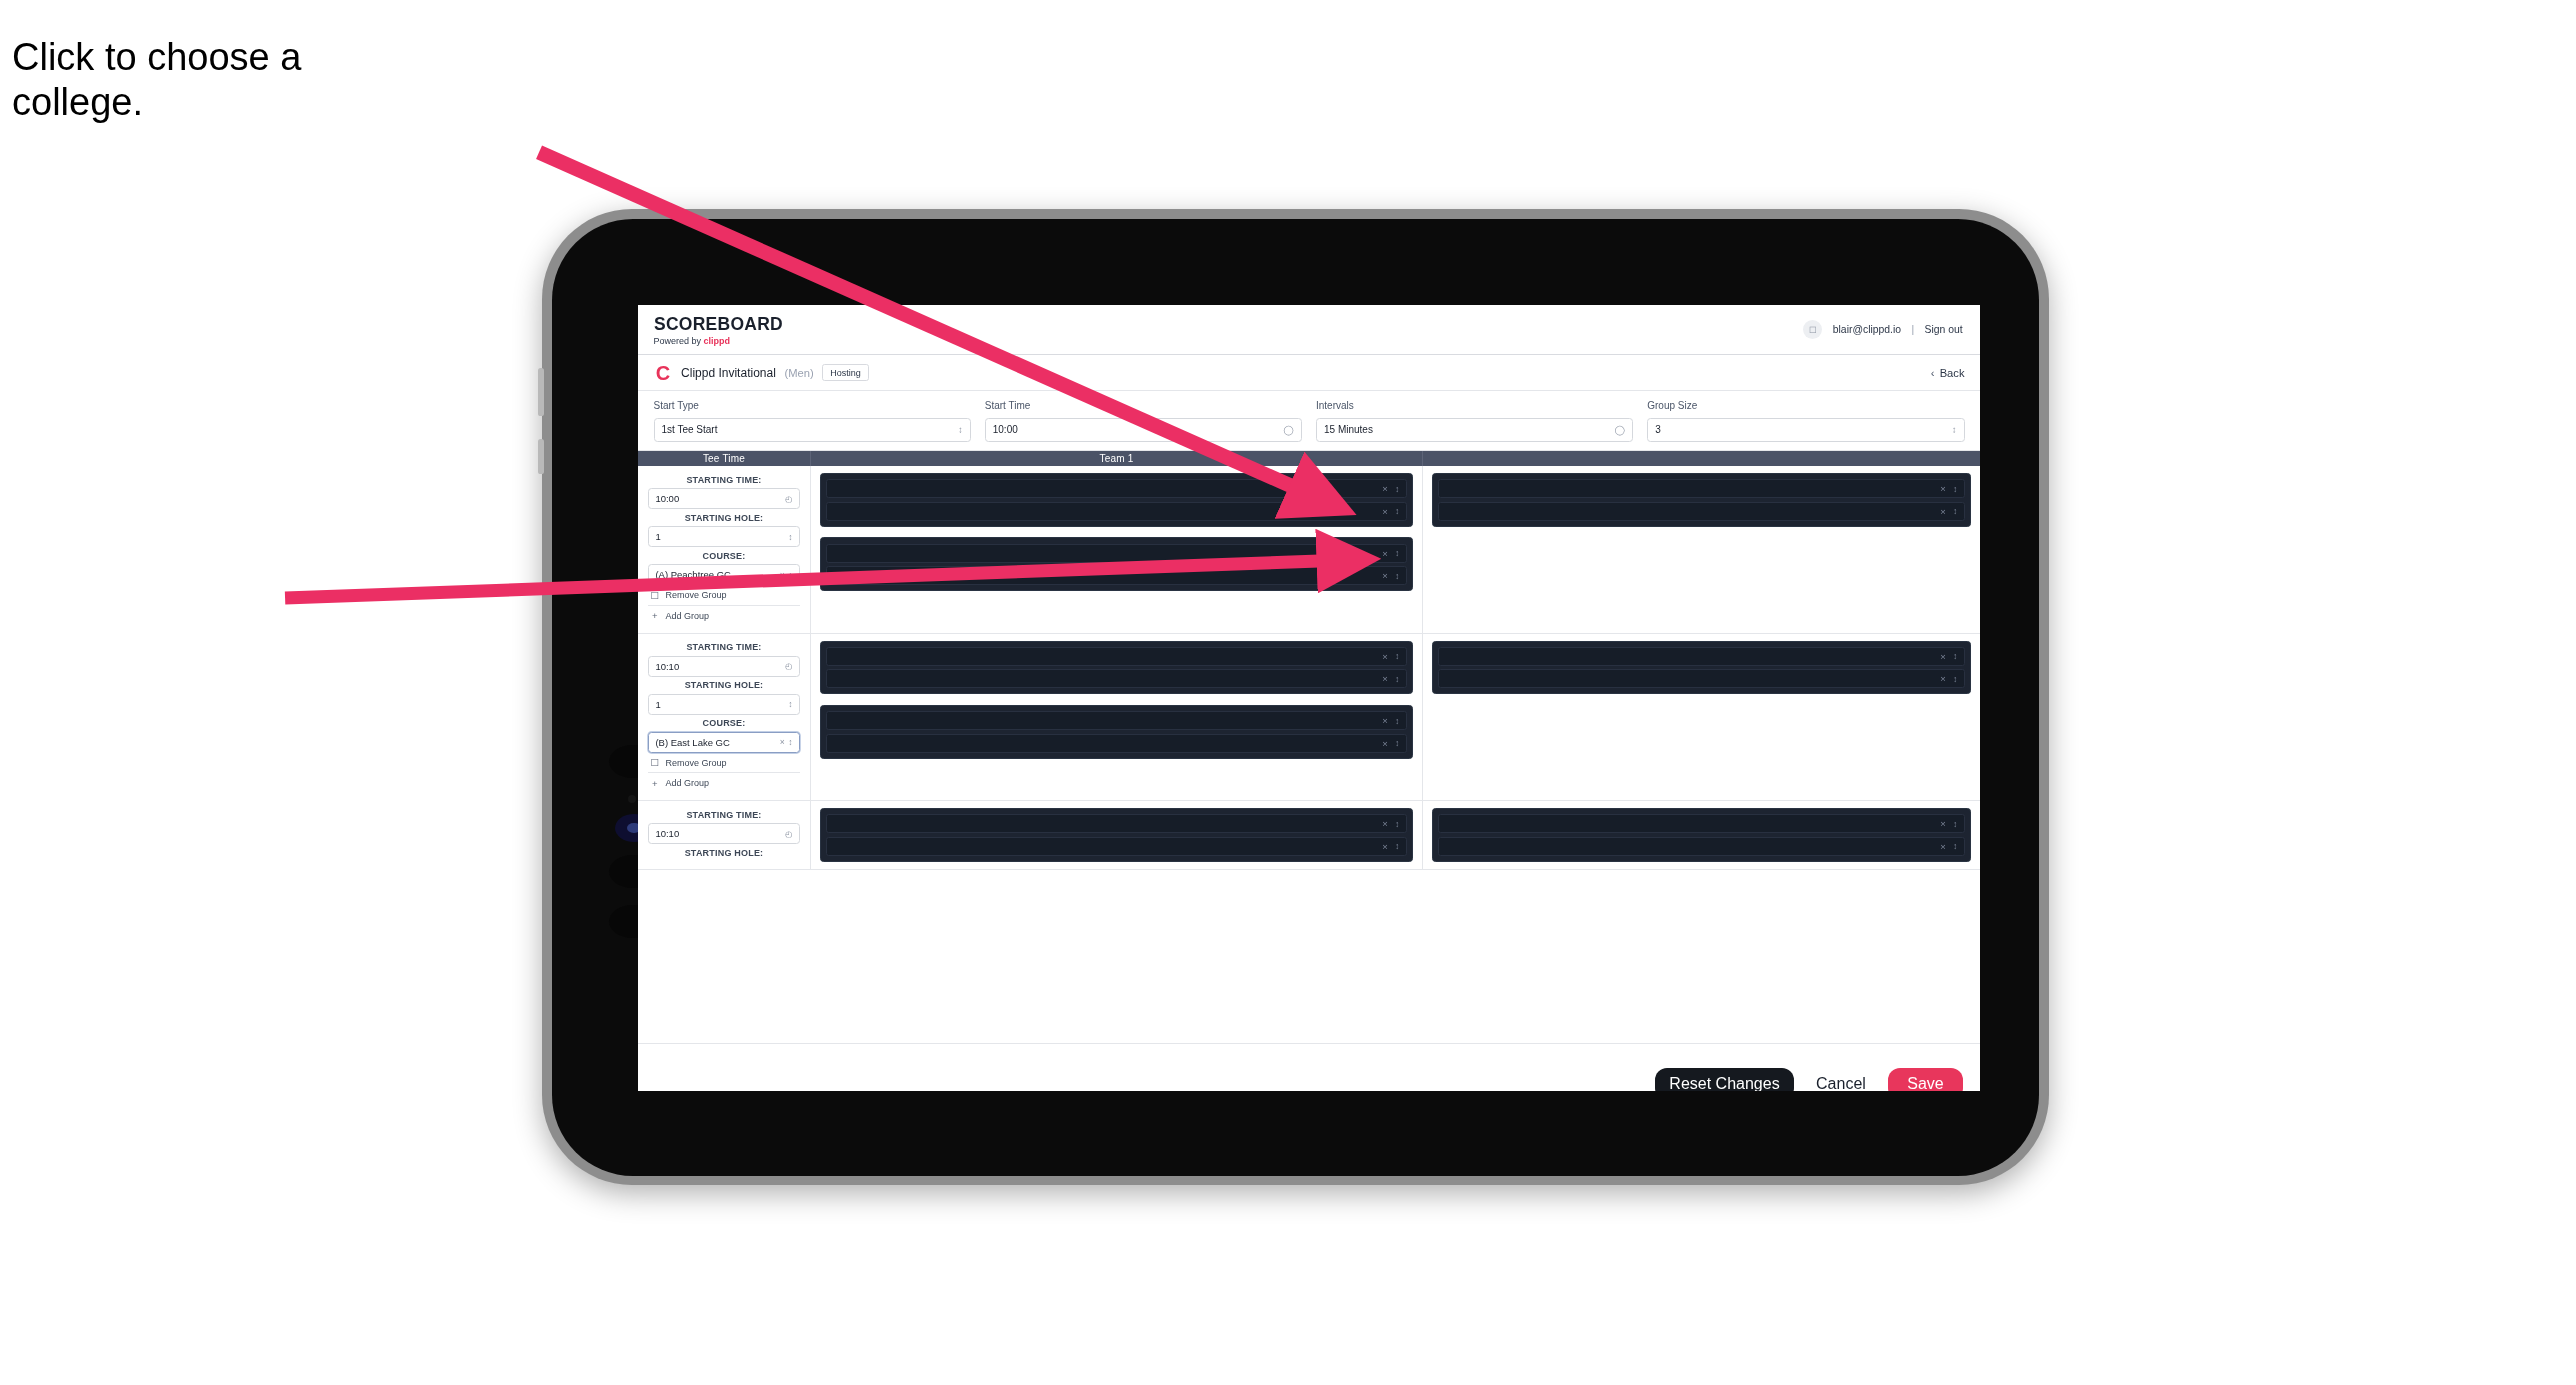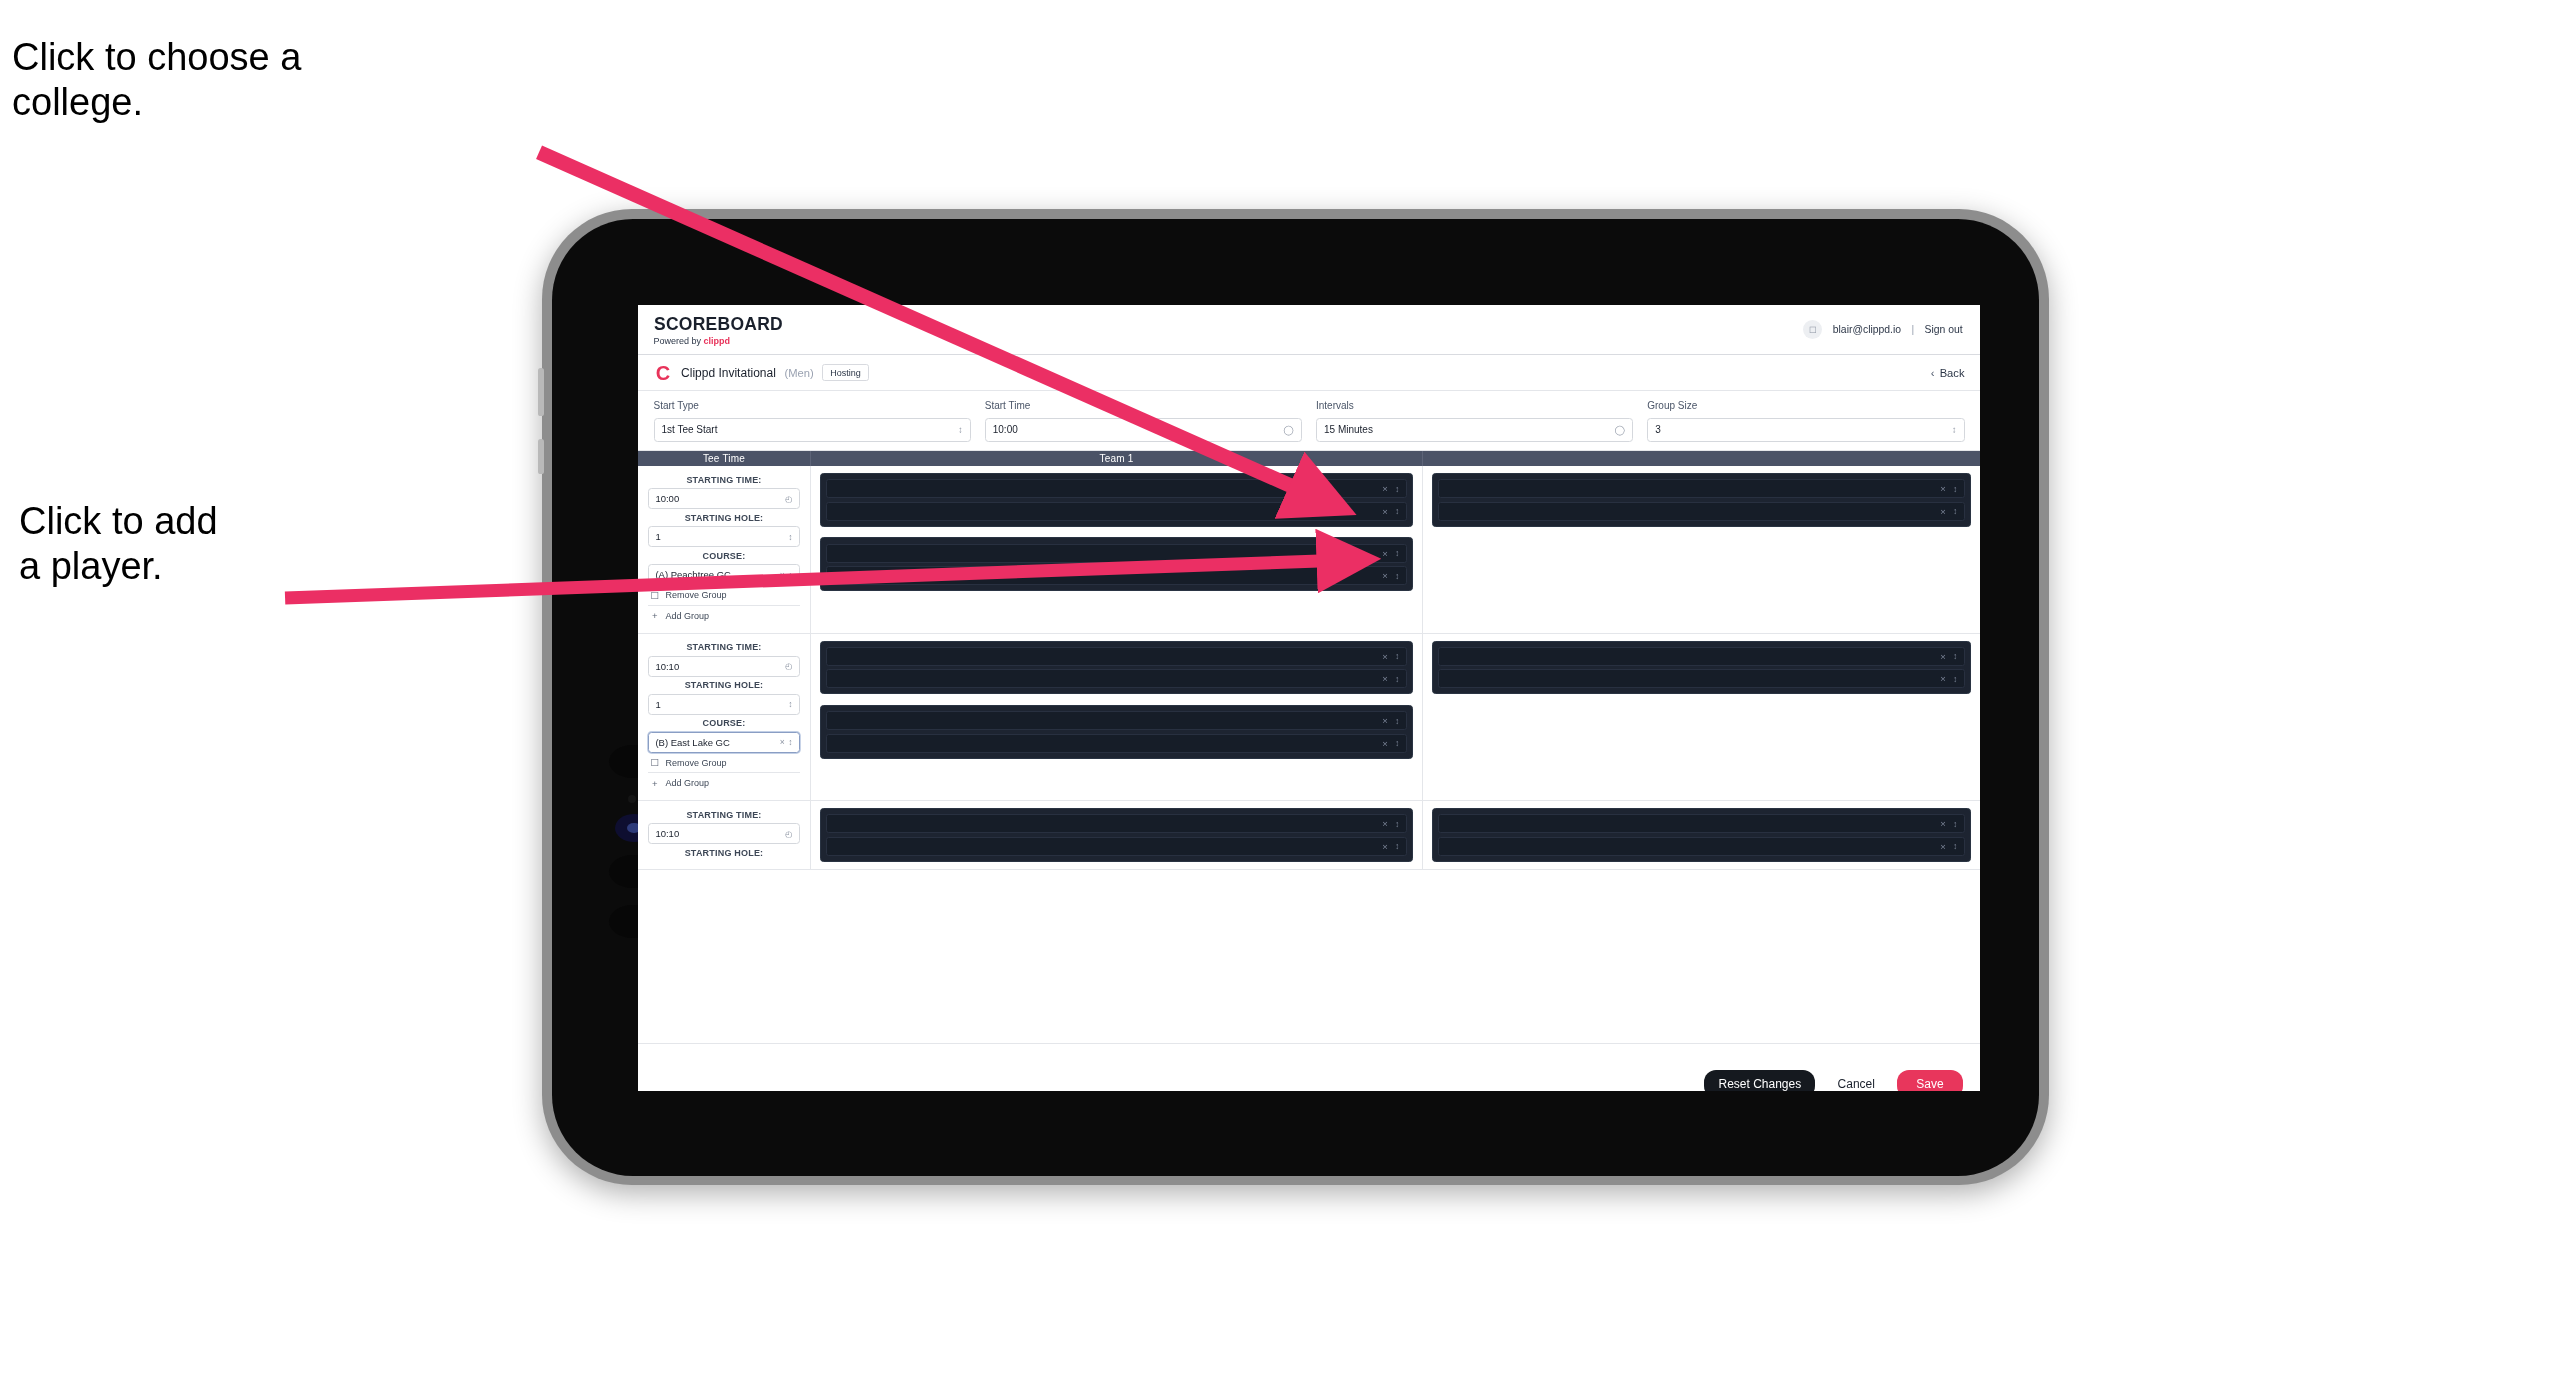--- a/index.html
+++ b/index.html
@@ -182,34 +182,32 @@
   .slot-name { flex:1; font-size:9.5px; color:#cfd6e2; }
   .slot-x { color:#7b8597; font-size:9.5px; margin-right:7px; }
   .slot-step { color:#7b8597; font-size:8.6px; }
 
   
   #footer {
     position:absolute; left:0; right:0; bottom:0; height:48px;
     background:#fff; border-top:0.9px solid #e4e6ea;
     display:flex; align-items:center; justify-content:flex-end; gap:12px; padding-right:17.3px;
   }
-  .btn { border-radius:12px; font-size:12px; cursor:pointer; display:flex; align-items:center; justify-content:center;margin-top:33px; }
+  .btn { border-radius:12px; font-size:16px; cursor:pointer; display:flex; align-items:center; justify-content:center;margin-top:33px; }
   #btn-reset { background:#15191f; color:#fff; padding:7px 14px; }
   #btn-cancel { background:transparent; color:#1a202c; padding:7px 10.4px; }
   #btn-save { background:#e8365c; color:#fff; padding:7px 19px; }
 </style>
 </head>
 <body>
 
 <div id="stage">
 
   <div class="annot" id="annot-college">Click to choose a
 college.</div>
-  <div class="annot" id="annot-player">Click to add
-a player.</div>
 
   <div id="tablet">
     <div id="tablet-inner"></div>
     <div class="side-btn" id="side-btn-1"></div>
     <div class="side-btn" id="side-btn-2"></div>
     <div class="lens" id="lens-a"></div>
     <div class="lens" id="lens-dot"></div>
     <div class="lens" id="lens-b"></div>
     <div class="lens" id="lens-c"></div>
     <div class="lens" id="lens-d"></div>

